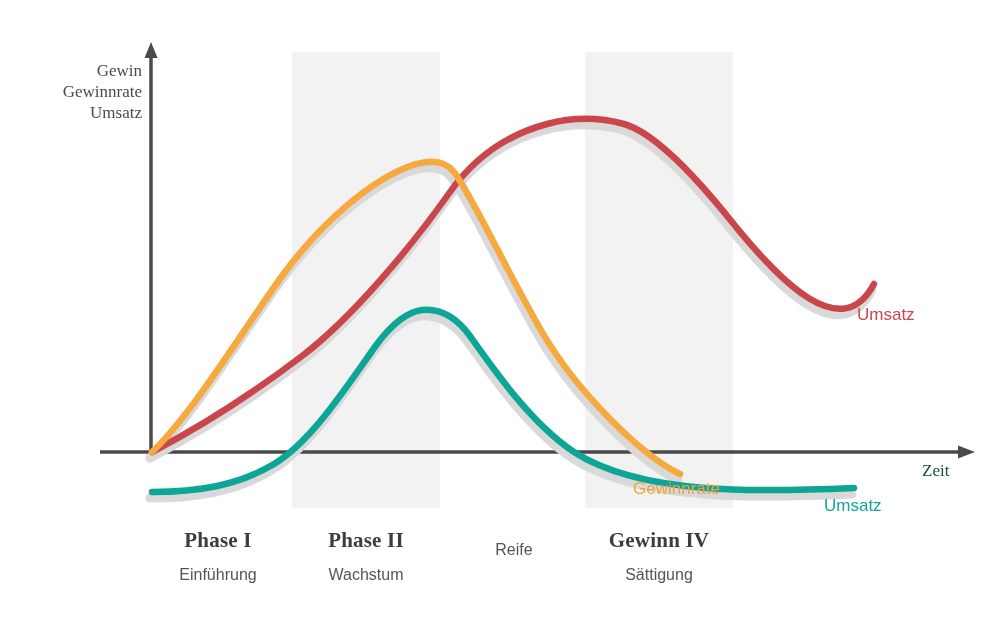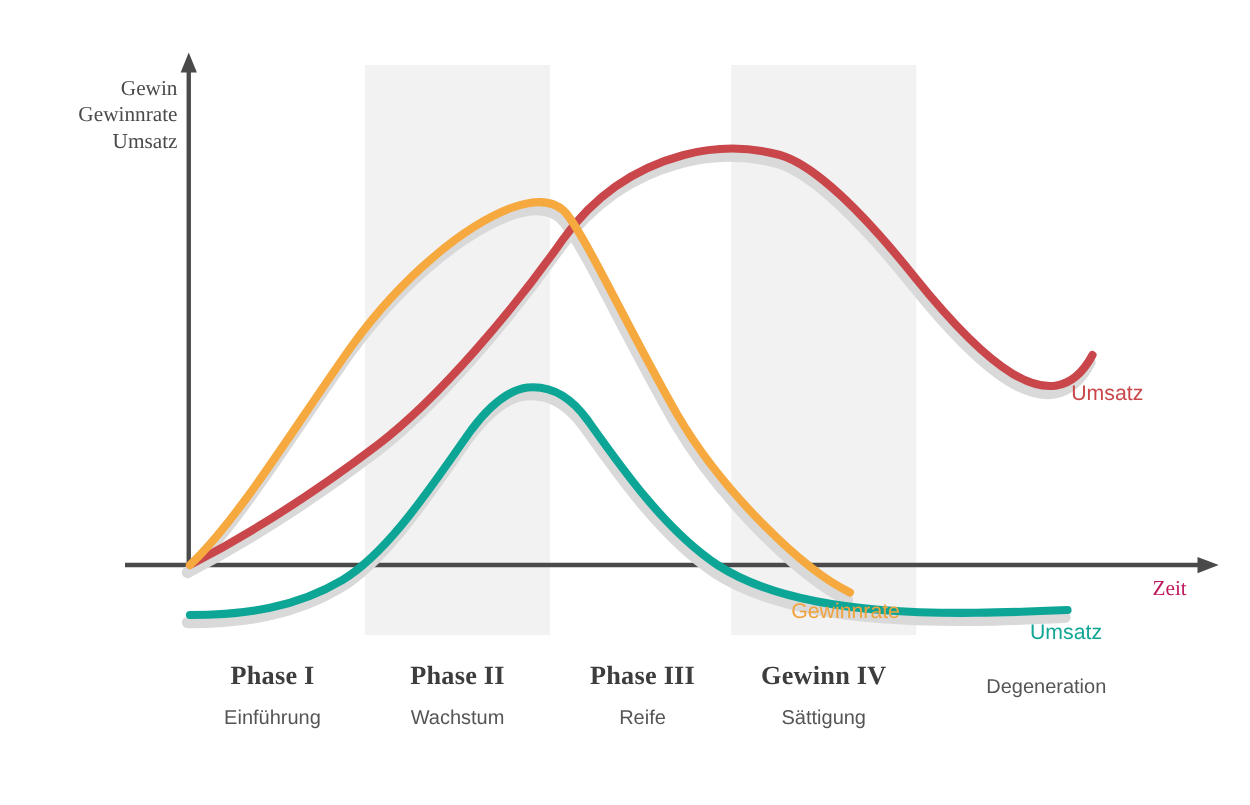--- a/index.html
+++ b/index.html
@@ -20,21 +20,21 @@
     line-height:21px;
     text-align:right;
     white-space:nowrap;
   }
   #ylab{left:0px;top:60px;width:142px;}
   #ylab div{display:block;}
 
   #xlab{
     position:absolute;left:922px;top:461px;
     font-family:"Liberation Serif",serif;
-    font-size:17px;color:#be185d;white-space:nowrap;text-align:left;
+    font-size:17px;color:#14532d;white-space:nowrap;text-align:left;
   }
 
   .series-label{
     position:absolute;
     font-family:"Liberation Sans",sans-serif;
     font-size:17px;
     white-space:nowrap;
   }
   #lbl-umsatz{left:857px;top:305px;color:#c9474a;}
   #lbl-gewinnrate{left:633px;top:479px;color:#f0a33c;}
@@ -118,24 +118,22 @@
 
   <div class="phase" style="left:271px;">
     <span class="p-title">Phase II</span>
     <span class="p-sub">Wachstum</span>
   </div>
   <div class="phase" style="left:123px;">
     <span class="p-title">Phase I</span>
     <span class="p-sub">Einführung</span>
   </div>
   <div class="phase" style="left:419px;">
-    <span class="p-title">Phase III</span>
     <span class="p-sub">Reife</span>
   </div>
   <div class="phase" style="left:564px;">
     <span class="p-title">Gewinn IV</span>
     <span class="p-sub">Sättigung</span>
   </div>
   <div class="phase" style="left:742px;">
-    <span class="p-sub">Degeneration</span>
   </div>
 
 </div>
 
 </body></html>

